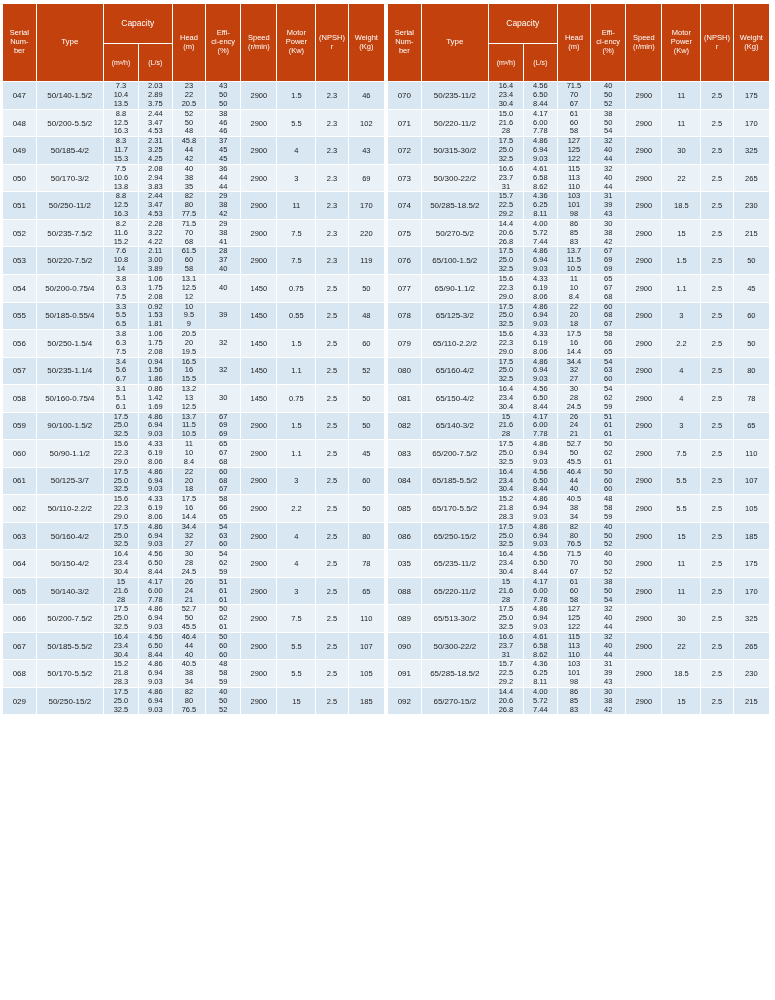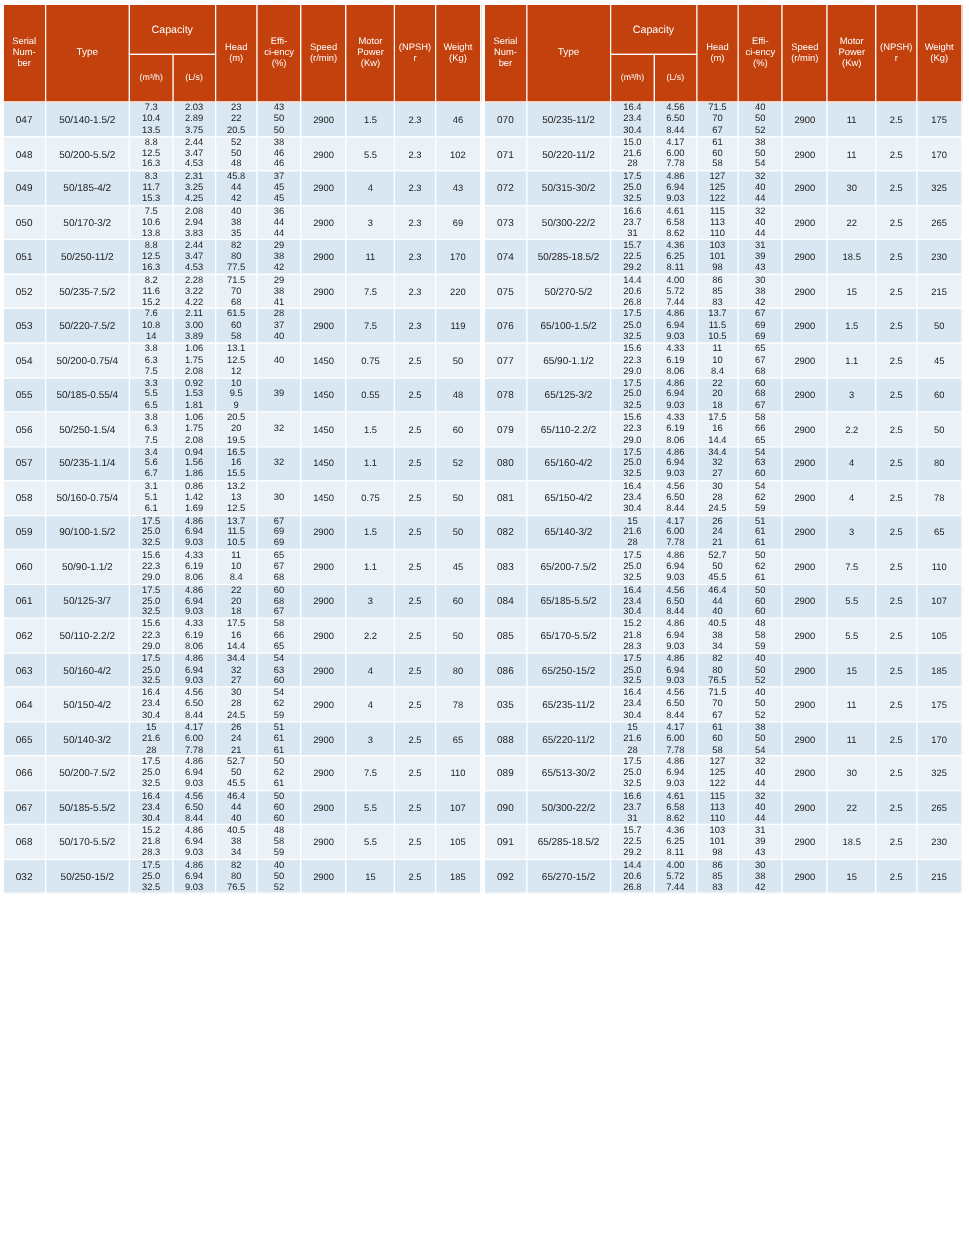--- a/index.html
+++ b/index.html
@@ -499,21 +499,21 @@
 34</td>
           <td class="multi">48
 58
 59</td>
           <td class="sub">2900</td>
           <td class="sub">5.5</td>
           <td class="sub">2.5</td>
           <td class="sub">105</td>
         </tr>
         <tr>
-          <td class="serial">032</td>
+          <td class="serial">029</td>
           <td class="type">50/250-15/2</td>
           <td class="multi">17.5
 25.0
 32.5</td>
           <td class="multi">4.86
 6.94
 9.03</td>
           <td class="multi">82
 80
 76.5</td>

